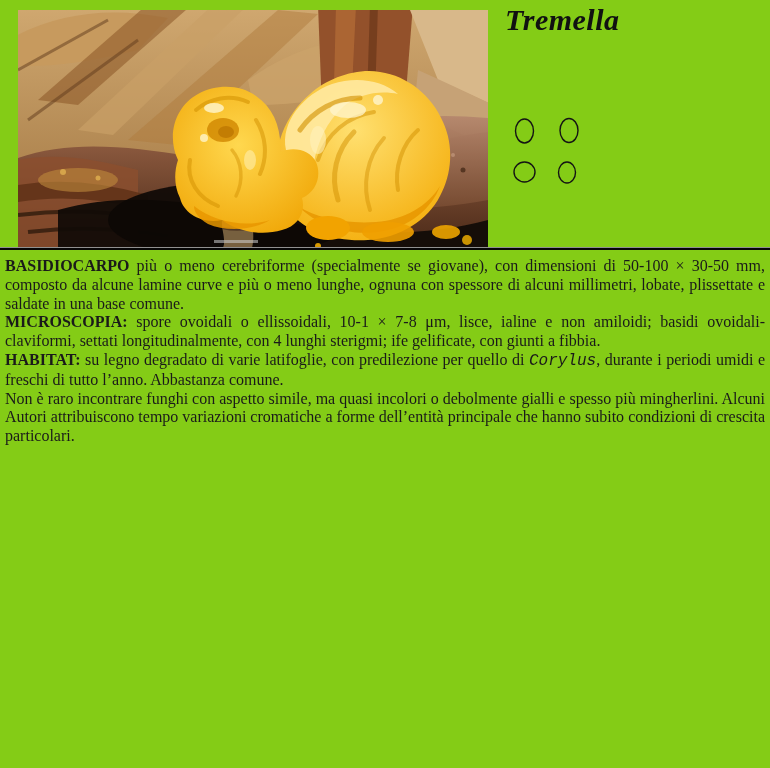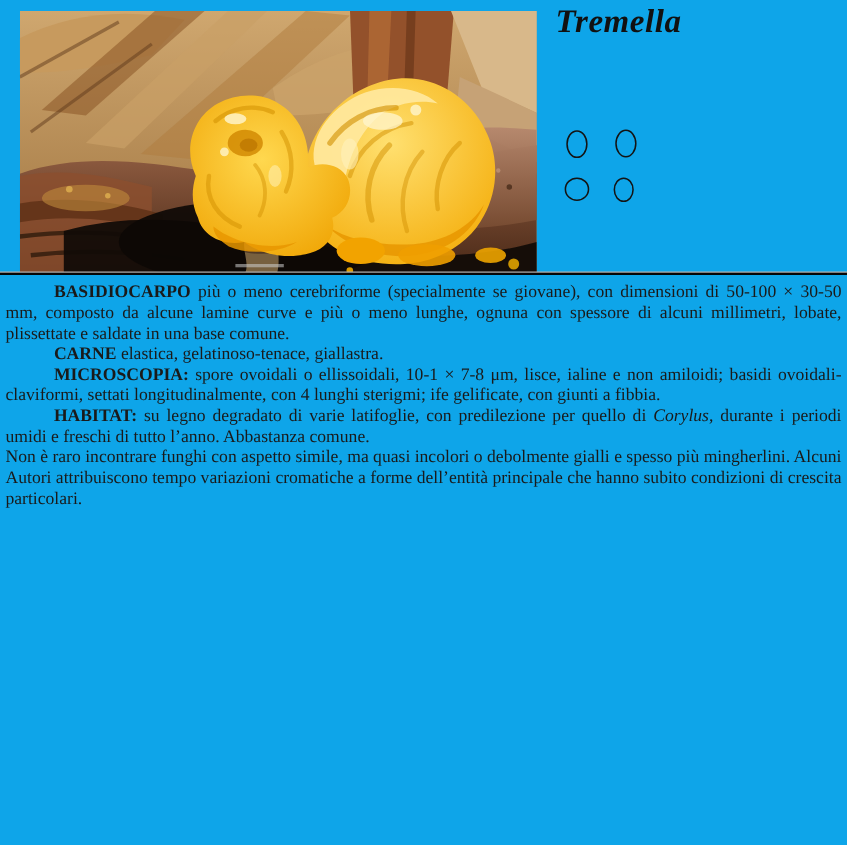--- a/index.html
+++ b/index.html
@@ -1,37 +1,37 @@
 <!DOCTYPE html>
 <html><head>
 <meta charset="utf-8">
 <style>
   * { margin:0; padding:0; box-sizing:border-box; }
   html,body { width:770px; height:768px; background:#ffffff; overflow:hidden;
               font-family:"Liberation Serif", serif; color:#1a1a1a; }
-  .page { position:relative; width:770px; height:768px; background:#0ea5e9; }
+  .page { position:relative; width:770px; height:768px; background:#84cc16; }
 
   .photo { position:absolute; left:18px; top:10px; width:470px; height:238px; overflow:hidden; }
   .photo svg { display:block; width:470px; height:238px; }
 
   .species-title { position:absolute; left:505px; top:2px; width:262px;
                    font-weight:bold; font-style:italic; font-size:30px; line-height:35px;
                    color:#111; letter-spacing:0.5px; }
   .species-title span { display:block; }
 
   .spores { position:absolute; left:505px; top:110px; width:80px; height:80px; }
 
   .divider { position:absolute; left:0; top:247px; width:770px; height:3px;
              background:#e4e4e4; border-top:1px solid #909090; border-bottom:2px solid #060606; }
 
   .article { position:absolute; left:5px; top:257px; width:760px;
              font-size:16px; line-height:18.8px; text-align:justify; }
   .article p { margin:0; }
-  .b { font-weight:bold;margin-left:44px; }
-  .i { font-style:italic; }
+  .b { font-weight:bold; }
+  .i { font-style:italic;font-family:Liberation Mono, monospace; }
 </style>
 </head>
 <body>
 
 <div class="page">
 
   <figure class="photo">
     <svg viewBox="0 0 470 238" preserveAspectRatio="none">
       <defs>
         <linearGradient id="bgG" x1="0" y1="0" x2="0" y2="1">
@@ -166,19 +166,18 @@
       <ellipse cx="64" cy="20.5" rx="9" ry="12"></ellipse>
       <ellipse cx="19.5" cy="62" rx="10.5" ry="10"></ellipse>
       <ellipse cx="62" cy="62.5" rx="8.5" ry="10.5"></ellipse>
     </g>
   </svg>
 
   <div class="divider"></div>
 
   <div class="article">
       <p><span class="b">BASIDIOCARPO</span><span> più o meno cerebriforme (specialmente se giovane), con dimensioni di 50-100 × 30-50 mm, composto da alcune lamine curve e più o meno lunghe, ognuna con spessore di alcuni millimetri, lobate, plissettate e saldate in una base comune.</span></p>
-      <p><span class="b">CARNE</span><span> elastica, gelatinoso-tenace, giallastra.</span></p>
       <p><span class="b">MICROSCOPIA:</span><span> spore ovoidali o ellissoidali, 10-1 × 7-8 μm, lisce, ialine e non amiloidi; basidi ovoidali-claviformi, settati longitudinalmente, con 4 lunghi sterigmi; ife gelificate, con giunti a fibbia.</span></p>
       <p><span class="b">HABITAT:</span><span> su legno degradato di varie latifoglie, con predilezione per quello di </span><span class="i">Corylus</span><span>, durante i periodi umidi e freschi di tutto l’anno. Abbastanza comune.</span></p>
       <p><span>Non è raro incontrare funghi con aspetto simile, ma quasi incolori o debolmente gialli e spesso più mingherlini. Alcuni Autori attribuiscono tempo variazioni cromatiche a forme dell’entità principale che hanno subito condizioni di crescita particolari.</span></p>
     </div>
 
 </div>
 
 </body></html>

